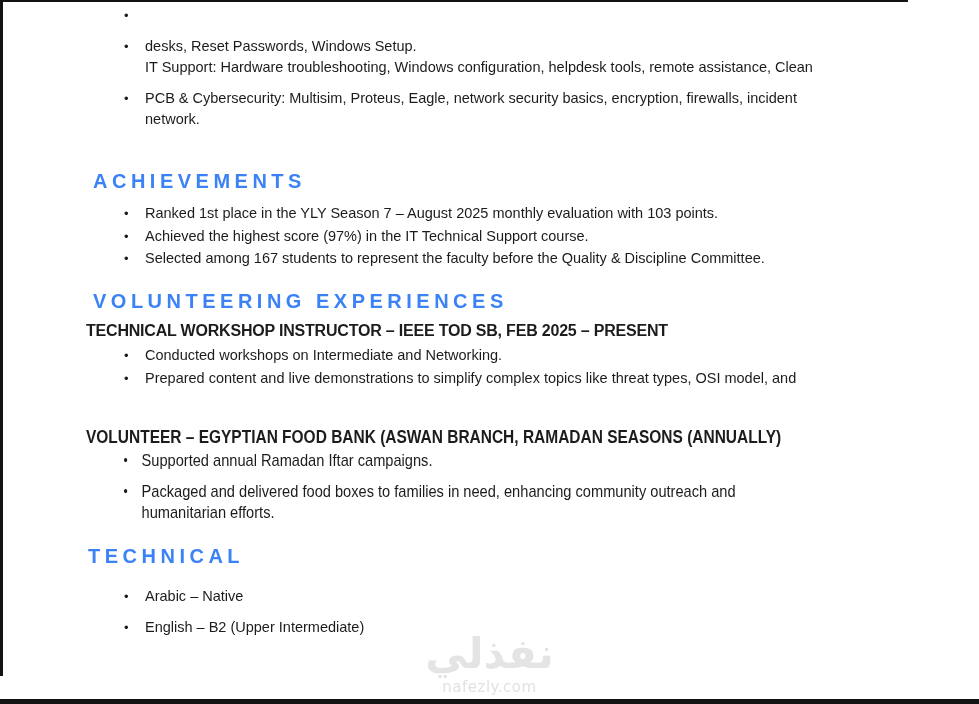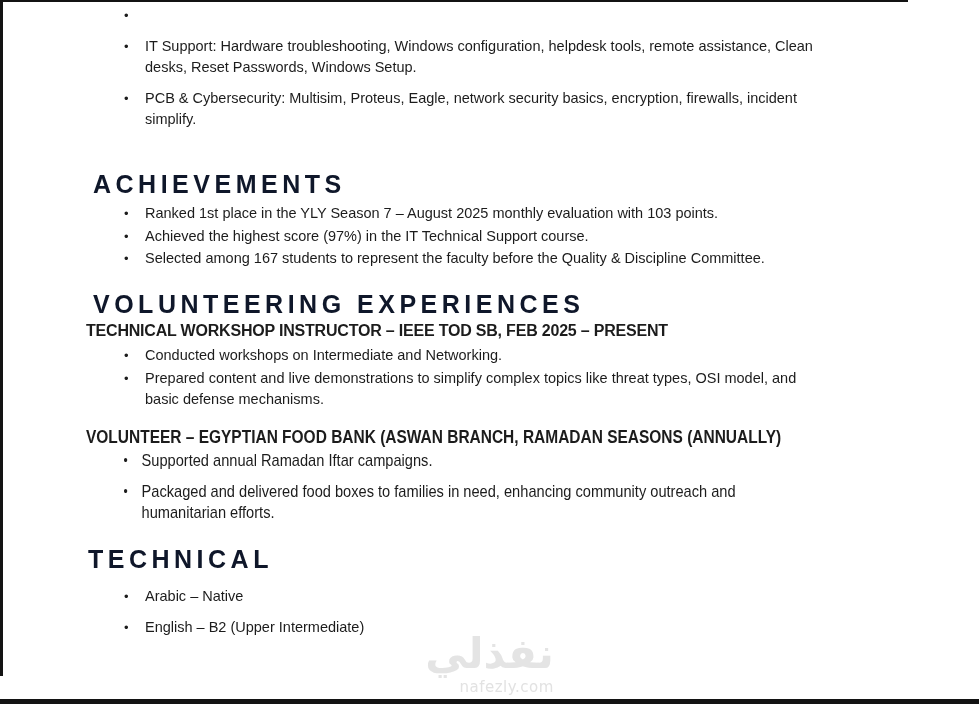--- a/index.html
+++ b/index.html
@@ -11,34 +11,34 @@
   
   .line { background:#131313; }
   
   .body-text { font-size:14.5px; line-height:21px; }
   .bullet-row { display:flex; width:790px; }
   .marker { flex:0 0 25px; width:25px; font-size:13px; line-height:21px; padding-left:4px; box-sizing:border-box; }
   .btext { flex:1; }
   .btext div { white-space:nowrap; }
   
   .sec-title {
-    font-weight:bold; font-size:25px; letter-spacing:4.5px; color:#0f172a;
+    font-weight:bold; font-size:20px; letter-spacing:4.5px; color:#3b82f6;
     white-space:nowrap;
   }
   
   .subhead { font-weight:bold; font-size:16px; letter-spacing:-0.2px; white-space:nowrap; }
   
   .cond { transform:scaleX(0.86); transform-origin:0 0; }
   .cond-head { font-weight:bold; font-size:18px; white-space:nowrap; }
   .cond-text { font-size:17px; line-height:21px; }
   .cond-text .marker { font-size:14px; line-height:21px; }
   
   .tight-list .bullet-row { margin-bottom:1.5px; }
   
-  .watermark { text-align:right; color:#e3e3e3; user-select:none; }
+  .watermark { text-align:center; color:#e3e3e3; user-select:none; }
   .wm-logo { font-family:"DejaVu Sans", sans-serif; font-weight:bold; font-size:42px; line-height:44px; color:#e4e4e4; }
   .wm-site { font-family:"DejaVu Sans", sans-serif; font-size:15px; line-height:20px; letter-spacing:0.5px; color:#e2e2e2; margin-top:1px; }
 </style>
 </head>
 <body>
 
 <div class="page">
 
   <div class="abs line" style="left:0; top:0; width:908px; height:2px;"></div>
   <div class="abs line" style="left:0; top:0; width:3px; height:676px;"></div>
@@ -46,29 +46,29 @@
 
   <div class="abs body-text" style="left:120px; top:5px;">
     <div class="bullet-row" style="margin-bottom:10px;">
       <span class="marker">•</span>
       <div class="btext">
       </div>
     </div>
     <div class="bullet-row" style="margin-bottom:10px;">
       <span class="marker">•</span>
       <div class="btext">
+        <div>desks, Reset Passwords, Windows Setup.</div>
         <div>IT Support: Hardware troubleshooting, Windows configuration, helpdesk tools, remote assistance, Clean</div>
-        <div>desks, Reset Passwords, Windows Setup.</div>
       </div>
     </div>
     <div class="bullet-row">
       <span class="marker">•</span>
       <div class="btext">
         <div>PCB &amp; Cybersecurity: Multisim, Proteus, Eagle, network security basics, encryption, firewalls, incident</div>
-        <div>simplify.</div>
+        <div>network.</div>
       </div>
     </div>
   </div>
 
   <div class="abs sec-title" style="left:93px; top:170px;">ACHIEVEMENTS</div>
   <div class="abs body-text tight-list" style="left:120px; top:203px;">
     <div class="bullet-row">
       <span class="marker">•</span>
       <div class="btext">
           <div>Ranked 1st place in the YLY Season 7 – August 2025 monthly evaluation with 103 points.</div>
@@ -95,21 +95,20 @@
     <div class="bullet-row" style="margin-bottom:1.5px;">
       <span class="marker">•</span>
       <div class="btext">
           <div>Conducted workshops on Intermediate and Networking.</div>
         </div>
     </div>
     <div class="bullet-row">
       <span class="marker">•</span>
       <div class="btext">
         <div>Prepared content and live demonstrations to simplify complex topics like threat types, OSI model, and</div>
-        <div>basic defense mechanisms.</div>
       </div>
     </div>
   </div>
 
   <div class="abs cond cond-head" style="left:86px; top:427px;">VOLUNTEER – EGYPTIAN FOOD BANK (ASWAN BRANCH, RAMADAN SEASONS (ANNUALLY)</div>
   <div class="abs" style="left:120px; top:450px;">
     <div class="bullet-row cond cond-text" style="margin-bottom:10px;">
       <span class="marker">•</span>
       <div class="btext">
           <div>Supported annual Ramadan Iftar campaigns.</div>

